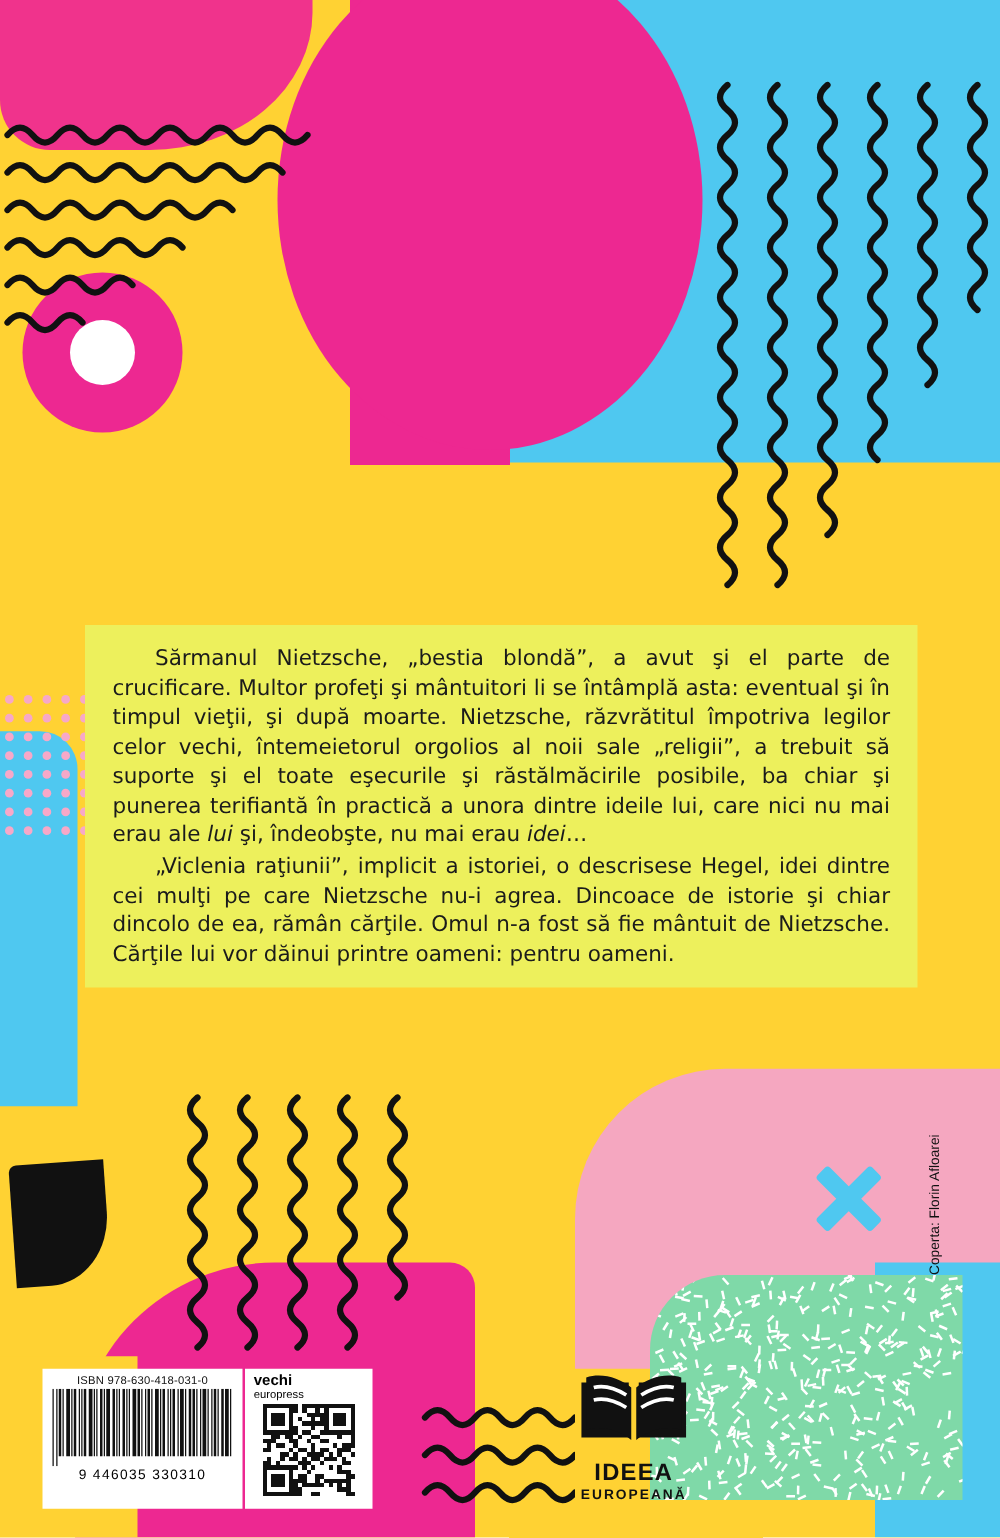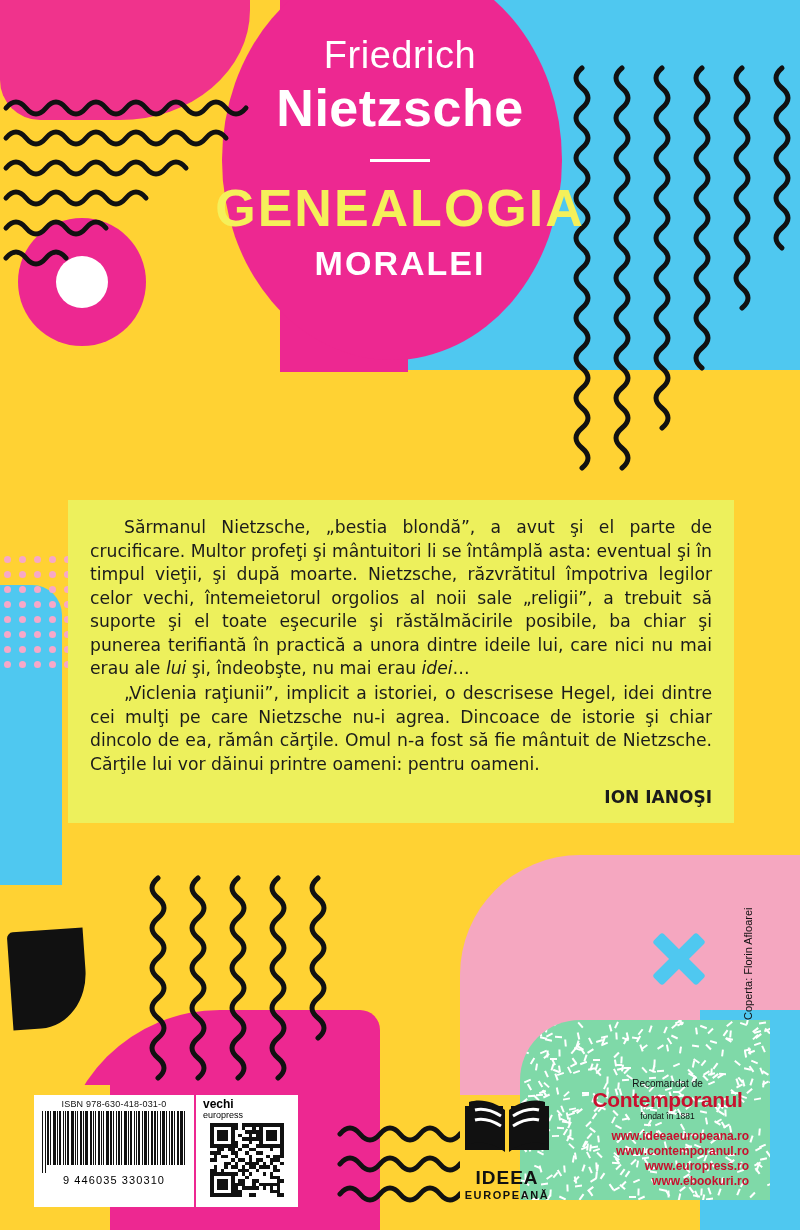--- a/index.html
+++ b/index.html
@@ -857,32 +857,24 @@
   </svg>
 
   <svg class="squiggles" style="left:330px; top:1120px;" width="130" height="110" viewBox="0 0 130 110">
     <g fill="none" stroke="#111111" stroke-width="5" stroke-linecap="round">
       <path d="M10,14 q10,-12 20,0 t20,0 t20,0 t20,0 t20,0 t20,0"></path>
       <path d="M10,44 q10,-12 20,0 t20,0 t20,0 t20,0 t20,0 t20,0"></path>
       <path d="M10,74 q10,-12 20,0 t20,0 t20,0 t20,0 t20,0 t20,0"></path>
     </g>
   </svg>
 
-  <div class="title-block">
-    <div class="author-first">Friedrich</div>
-    <div class="author-last">Nietzsche</div>
-    <div class="title-rule"></div>
-    <div class="book-title">GENEALOGIA</div>
-    <div class="book-subtitle">MORALEI</div>
-  </div>
 
   <div class="blurb">
     <p><span>Sărmanul Nietzsche, „bestia blondă”, a avut şi el parte de crucificare. Multor profeţi şi mântuitori li se întâmplă asta: eventual şi în timpul vieţii, şi după moarte. Nietzsche, răzvrătitul împotriva legilor celor vechi, întemeietorul orgolios al noii sale „religii”, a trebuit să suporte şi el toate eşecurile şi răstălmăcirile posibile, ba chiar şi punerea terifiantă în practică a unora dintre ideile lui, care nici nu mai erau ale </span><span class="it">lui</span><span> şi, îndeobşte, nu mai erau </span><span class="it">idei</span><span>…</span></p>
     <p>„Viclenia raţiunii”, implicit a istoriei, o descrisese Hegel, idei dintre cei mulţi pe care Nietzsche nu-i agrea. Dincoace de istorie şi chiar dincolo de ea, rămân cărţile. Omul n-a fost să fie mântuit de Nietzsche. Cărţile lui vor dăinui printre oameni: pentru oameni.</p>
-    <p class="sig">ION IANOŞI</p>
   </div>
 
   <div class="isbn-box">
     <div class="isbn-text">ISBN 978-630-418-031-0</div>
     <svg class="barcode" id="barcode" viewBox="0 0 148 62" preserveAspectRatio="none">
         <rect x="2" y="0" width="1" height="62" fill="#111"></rect>
         <rect x="5" y="0" width="1" height="62" fill="#111"></rect>
         <rect x="7" y="0" width="2" height="54" fill="#111"></rect>
         <rect x="10" y="0" width="1" height="54" fill="#111"></rect>
         <rect x="13" y="0" width="3" height="54" fill="#111"></rect>
@@ -1190,26 +1182,15 @@
       <path d="M80,2 C68,-2 54,2 44,10 L44,52 C54,44 68,40 80,44 Z" fill="#111"></path>
       <path d="M10,10 C18,8 28,11 36,16" stroke="#fff" stroke-width="3" fill="none"></path>
       <path d="M10,20 C18,18 28,21 36,26" stroke="#fff" stroke-width="3" fill="none"></path>
       <path d="M74,10 C66,8 56,11 48,16" stroke="#fff" stroke-width="3" fill="none"></path>
       <path d="M74,20 C66,18 56,21 48,26" stroke="#fff" stroke-width="3" fill="none"></path>
     </svg>
     <div class="pub-name">IDEEA</div>
     <div class="pub-sub">EUROPEANĂ</div>
   </div>
 
-  <div class="recommend">
-    <div class="rec-top">Recomandat de</div>
-    <div class="rec-brand">Contemporanul</div>
-    <div class="rec-found">fondat în 1881</div>
-    <div class="sites">
-      <div>www.ideeaeuropeana.ro</div>
-      <div>www.contemporanul.ro</div>
-      <div>www.europress.ro</div>
-      <div>www.ebookuri.ro</div>
-    </div>
-  </div>
 
   <div class="cover-credit">Coperta: Florin Afloarei</div>
 </div>
 
 </body></html>

